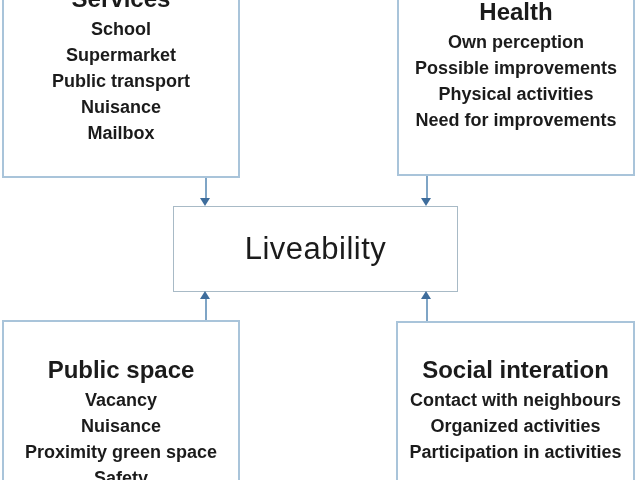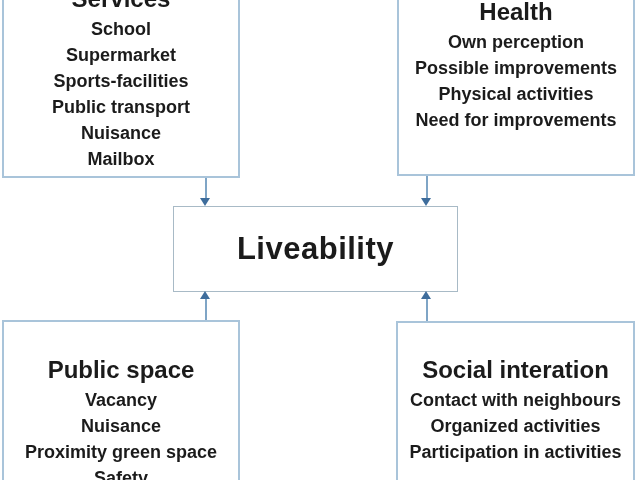--- a/index.html
+++ b/index.html
@@ -21,21 +21,21 @@
   }
   .outer { border: 2px solid var(--outer-box-border, #a9c4da); }
   .center-box {
     border: 1px solid var(--center-box-border, #a8bac6);
     display: flex;
     align-items: center;
     justify-content: center;
   }
   .box-title { font-size: 24px; line-height: 34px; font-weight: 700; }
   .box-item  { font-size: 18px; line-height: 26px; font-weight: 700; }
-  .center-label { font-size: 31px; font-weight: 700; letter-spacing: 0.5px; text-align: center; }
+  .center-label { font-size: 31px; font-weight: 400; letter-spacing: 0.5px; text-align: center; }
 
   #services-box      { left: 2px;   top: -24px; width: 238px; height: 202px; padding-top: 4px; }
   #health-box        { left: 397px; top: -11px; width: 238px; height: 187px; padding-top: 4px; }
   #public-space-box  { left: 2px;   top: 320px; width: 238px; height: 194px; padding-top: 31px; }
   #social-box        { left: 396px; top: 321px; width: 239px; height: 193px; padding-top: 30px; }
   #liveability-box   { left: 173px; top: 206px; width: 285px; height: 86px; }
 
   .vline {
     position: absolute;
     width: 2px;
@@ -61,21 +61,20 @@
 </style>
 </head>
 <body>
 
 <div class="stage">
 
   <div class="box outer" id="services-box">
     <div class="box-title">Services</div>
     <div class="box-item">School</div>
     <div class="box-item">Supermarket</div>
-    <div class="box-item">Sports-facilities</div>
     <div class="box-item">Public transport</div>
     <div class="box-item">Nuisance</div>
     <div class="box-item">Mailbox</div>
   </div>
 
   <div class="box outer" id="health-box">
     <div class="box-title">Health</div>
     <div class="box-item">Own perception</div>
     <div class="box-item">Possible improvements</div>
     <div class="box-item">Physical activities</div>

